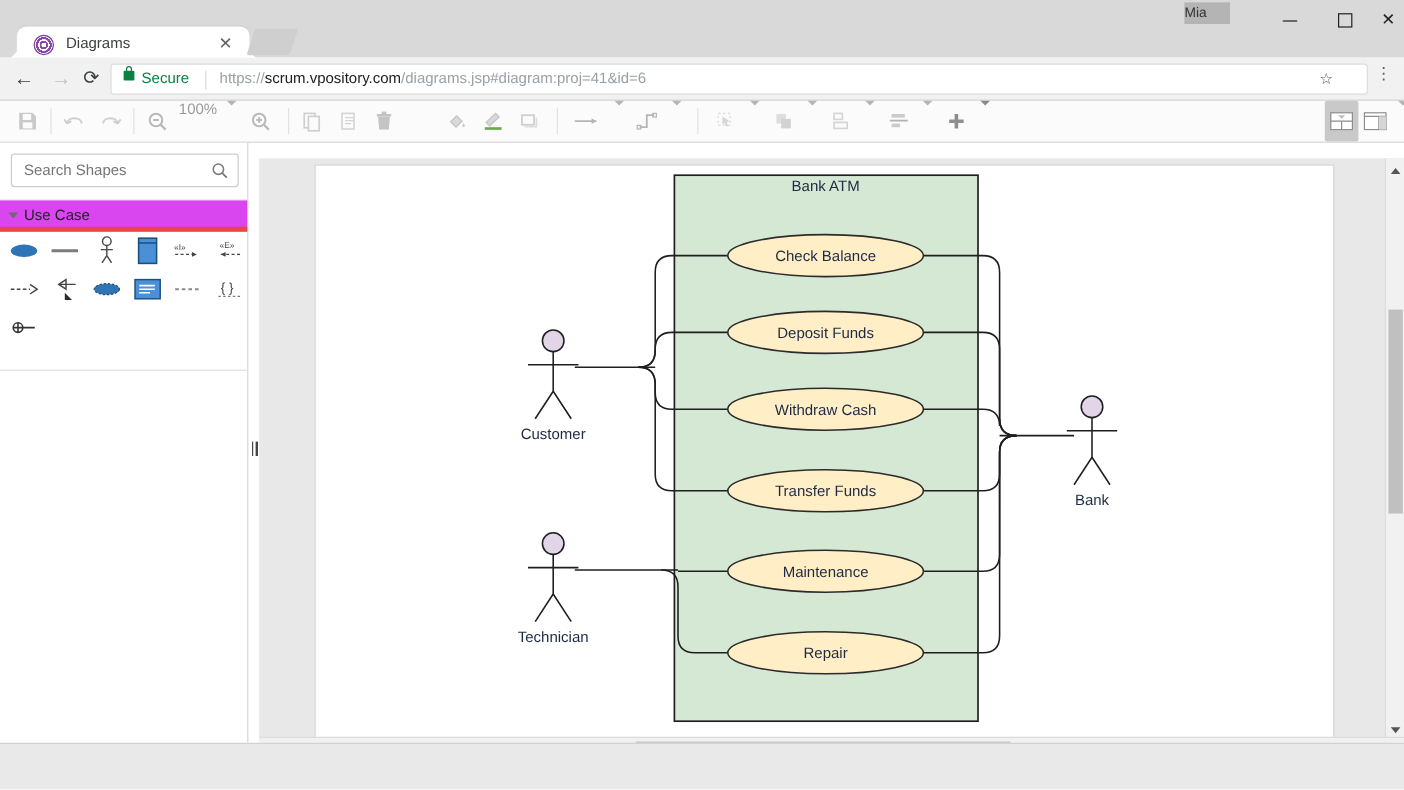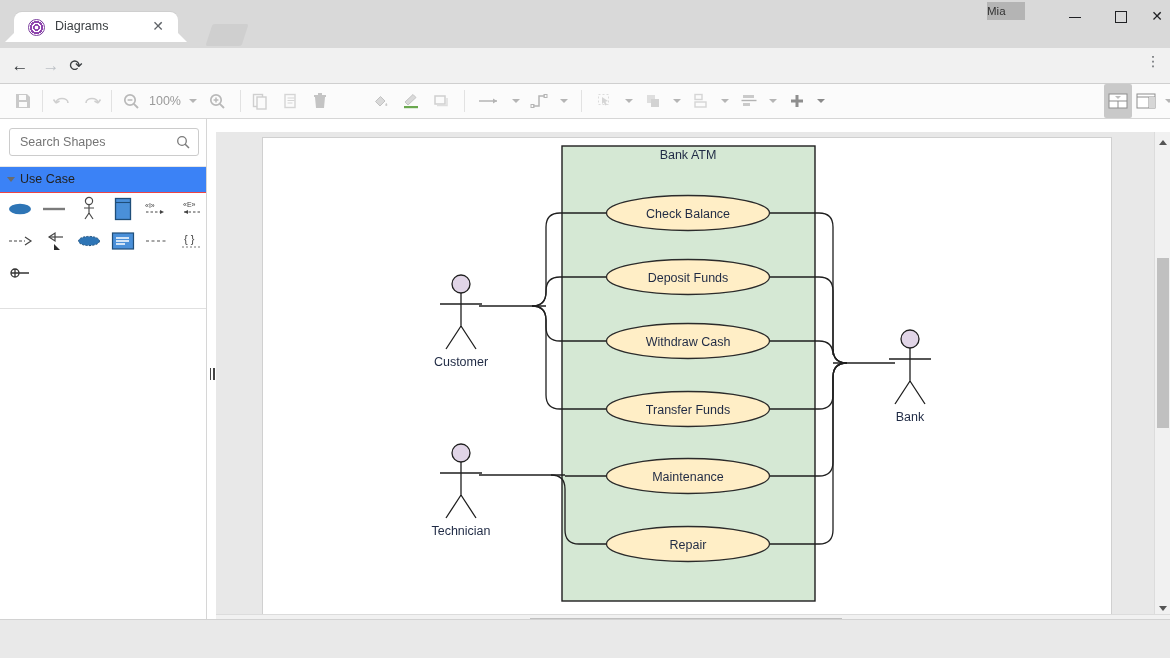--- a/index.html
+++ b/index.html
@@ -1,21 +1,21 @@
 <!DOCTYPE html>
 <html><head>
 <meta charset="utf-8">
 <style>
   html,body{margin:0;padding:0;}
   body{width:1170px;height:658px;background:#fff;font-family:"Liberation Sans",sans-serif;overflow:hidden;}
   .app{position:relative;width:1170px;height:658px;background:#fff;}
 
   
   .titlebar{position:absolute;left:0;top:0;width:1170px;height:48px;background:#d9d9d9;}
-  .tab{position:absolute;left:14px;top:12px;width:164px;height:30px;background:#fff;
+  .tab{position:absolute;left:14px;top:22px;width:194px;height:30px;background:#fff;
        border-radius:8px 8px 0 0;box-shadow:0 -1px 0 #cfcfcf;}
   .tab:before{content:"";position:absolute;left:-9px;bottom:0;width:10px;height:10px;background:#fff;
        clip-path:polygon(0 100%,100% 100%,100% 0);}
   .tab:after{content:"";position:absolute;right:-9px;bottom:0;width:10px;height:10px;background:#fff;
        clip-path:polygon(0 100%,100% 100%,0 0);}
   .favicon{position:absolute;left:14px;top:7px;width:17px;height:17px;border-radius:50%;
        background:radial-gradient(circle at 50% 50%,#fff 0 18%,#8e44ad 19% 33%,#fff 34% 45%,#8e44ad 46% 62%,#fff 63% 72%,#8e44ad 73% 100%);
        border:1px solid #7b3d9e;box-sizing:border-box;}
   .tabtitle{position:absolute;left:41px;top:7px;font-size:12.5px;color:#3c4043;white-space:nowrap;}
   .tabclose{position:absolute;right:12px;top:6px;width:16px;height:16px;color:#5f6368;font-size:14px;
@@ -48,40 +48,40 @@
   .securetxt{position:absolute;left:25px;top:4px;font-size:12.5px;color:#0b8043;}
   .vsep{position:absolute;left:78px;top:5px;width:1px;height:16px;background:#dadce0;}
   .url{position:absolute;left:90px;top:4px;font-size:12.5px;color:#9aa0a6;white-space:nowrap;}
   .url .host{color:#202124;}
   .star{position:absolute;right:28px;top:4px;font-size:13px;color:#5f6368;}
   .kebab{position:absolute;left:1146px;top:9px;font-size:14px;color:#5f6368;line-height:8px;letter-spacing:0;}
 
   
   .apptoolbar{position:absolute;left:0;top:84px;width:1170px;height:35px;background:#fbfbfb;
        border-bottom:1px solid #d6d6d6;box-sizing:border-box;}
-  .tb{position:absolute;top:0;height:34px;display:flex;align-items:center;}
+  .tb{position:absolute;top:0;height:34px;display:flex;}
   .tbi{width:30px;height:34px;display:flex;align-items:center;justify-content:center;color:#bdbdbd;cursor:pointer;}
   .tbi.dark{color:#9a9a9a;}
   .tbsep{width:1px;height:22px;background:#e2e2e2;margin:0 4px;align-self:center;}
   .zoomlbl{font-size:12.5px;color:#9a9a9a;padding:0 3px;}
   .caret{width:0;height:0;border-left:4px solid transparent;border-right:4px solid transparent;
        border-top:4px solid #b5b5b5;margin:0 5px;}
   .caret.dk{border-top-color:#8a8a8a;}
 
   
   .leftpanel{position:absolute;left:0;top:119px;width:207px;height:500px;background:#fff;
        border-right:1px solid #d6d6d6;box-sizing:border-box;}
   .searchwrap{position:absolute;left:9px;top:9px;width:190px;height:28px;border:1px solid #ccc;border-radius:3px;
        background:#fff;box-sizing:border-box;}
   .searchinput{position:absolute;left:8px;top:5px;width:150px;border:none;outline:none;font-size:12.5px;
        color:#4c1d95;font-family:"Liberation Sans",sans-serif;background:transparent;}
   .searchicon{position:absolute;right:8px;top:6px;width:14px;height:14px;}
   .panelsep{position:absolute;left:0;top:47px;width:206px;height:1px;background:#e6e6e6;}
-  .grouphdr{position:absolute;left:0;top:48px;width:206px;height:26px;background:#3b82f6;
-       border-bottom:1px solid #ef4444;box-sizing:border-box;}
+  .grouphdr{position:absolute;left:0;top:48px;width:206px;height:26px;background:#d946ef;
+       border-bottom:4px solid #ef4444;box-sizing:border-box;}
   .grouphdr .tri{position:absolute;left:7px;top:10px;width:0;height:0;border-left:4px solid transparent;
        border-right:4px solid transparent;border-top:5px solid #6b6b6b;}
   .grouphdr .glabel{position:absolute;left:20px;top:5px;font-size:12.5px;color:#222;}
   .shapegrid{position:absolute;left:0;top:74px;width:206px;}
   .shaperow{display:flex;height:32px;align-items:center;}
   .shapecell{width:32px;height:32px;margin-left:6px;display:flex;align-items:center;justify-content:center;cursor:pointer;}
   .panelbottomsep{position:absolute;left:0;top:189px;width:206px;height:1px;background:#e0e0e0;}
   .splitter{position:absolute;left:208px;top:366px;width:8px;height:16px;display:flex;
        align-items:center;justify-content:center;gap:2px;cursor:col-resize;}
   .splitter i{display:block;width:1.5px;height:12px;background:#444;}
@@ -129,20 +129,27 @@
     <div class="profilechip">Mia</div>
     <div class="wbtn min"><span class="glyph-min"></span></div>
     <div class="wbtn max"><span class="glyph-max"></span></div>
     <div class="wbtn close">✕</div>
   </div>
 
   <div class="navbar">
     <div class="navicon back">←</div>
     <div class="navicon fwd">→</div>
     <div class="navicon reload">⟳</div>
+    <div class="omnibox">
+      <span class="lock"></span>
+      <span class="securetxt">Secure</span>
+      <span class="vsep"></span>
+      <span class="url"><span>https://</span><span class="host">scrum.vpository.com</span><span>/diagrams.jsp#diagram:proj=41&amp;id=6</span></span>
+      <span class="star">☆</span>
+    </div>
     <div class="kebab">⋮</div>
   </div>
 
   <div class="apptoolbar">
     <div class="tb" style="left:8px;">
       <div class="tbi dark">
         <svg width="18" height="18" viewBox="0 0 18 18">
             <path d="M2 2h11l3 3v11H2z" fill="#c9c9c9"></path>
             <rect x="5" y="3" width="7" height="5" fill="#fbfbfb"></rect>
             <rect x="5" y="10" width="8" height="5" fill="#fbfbfb"></rect>

